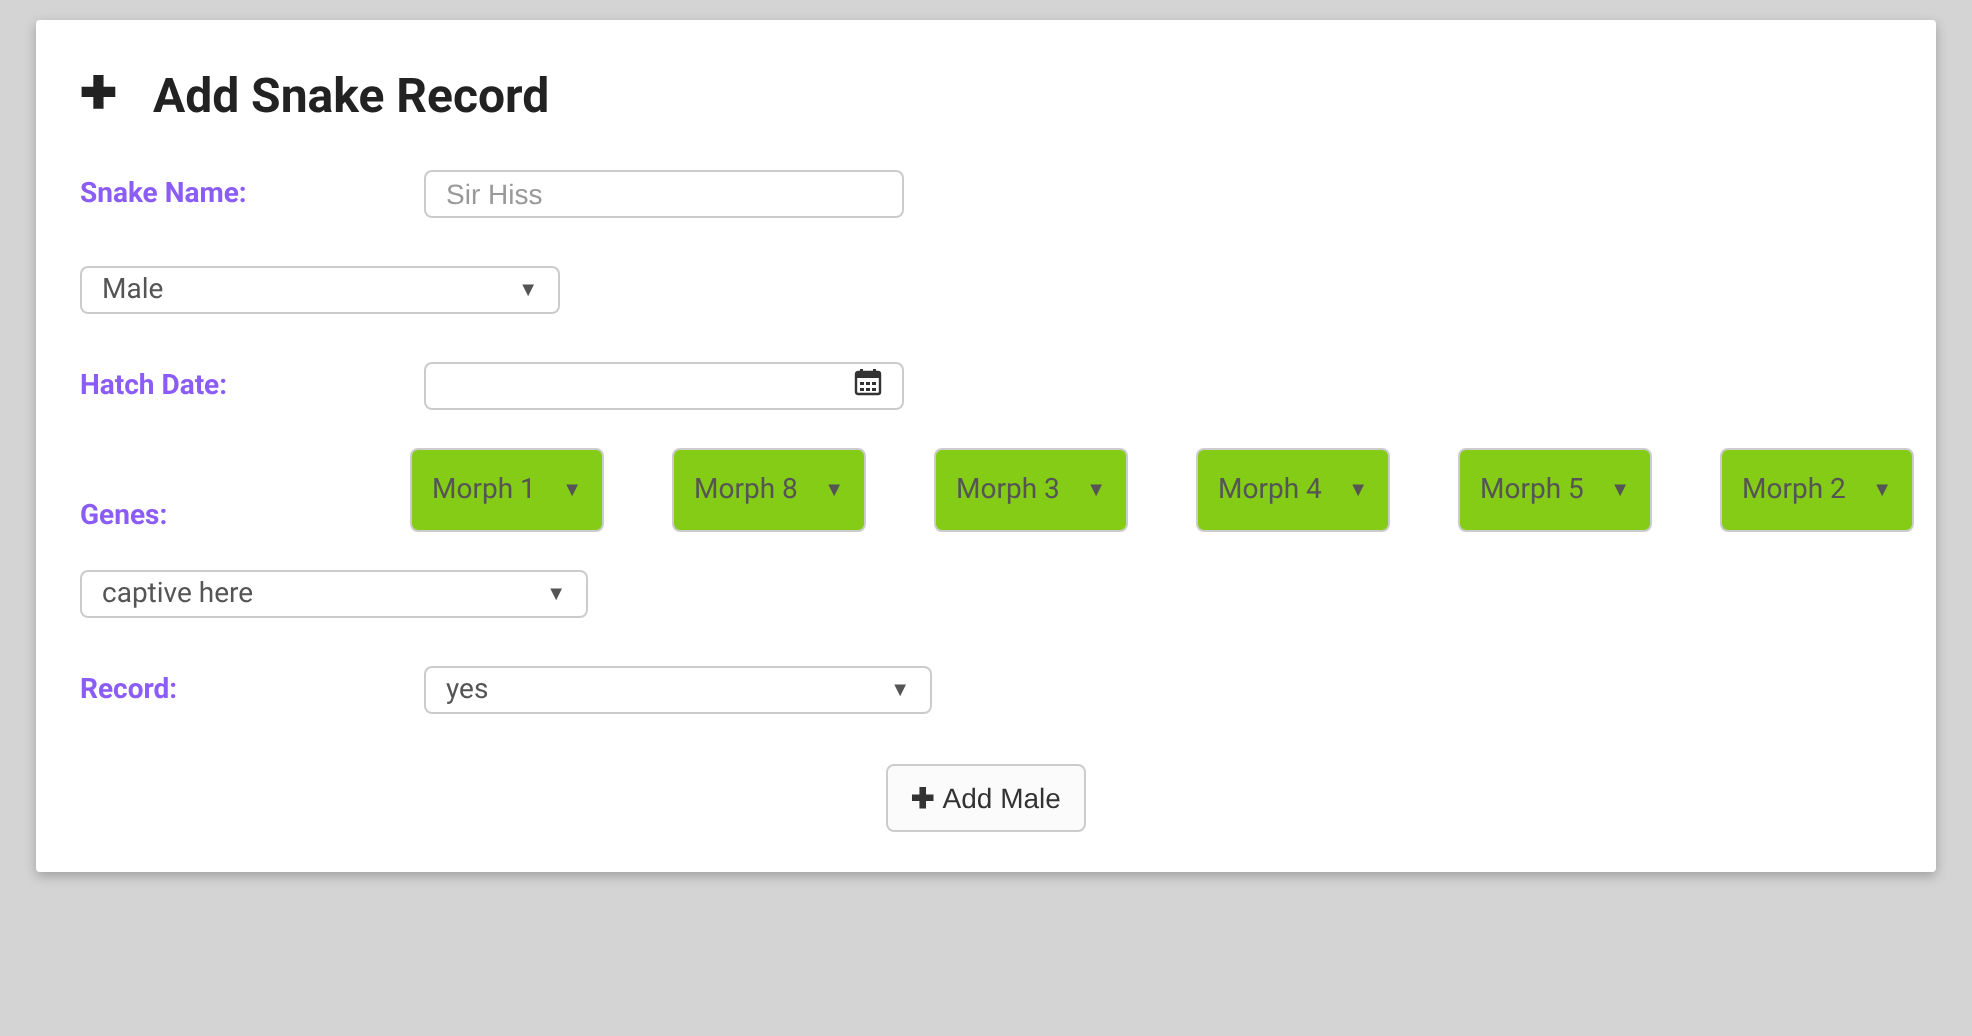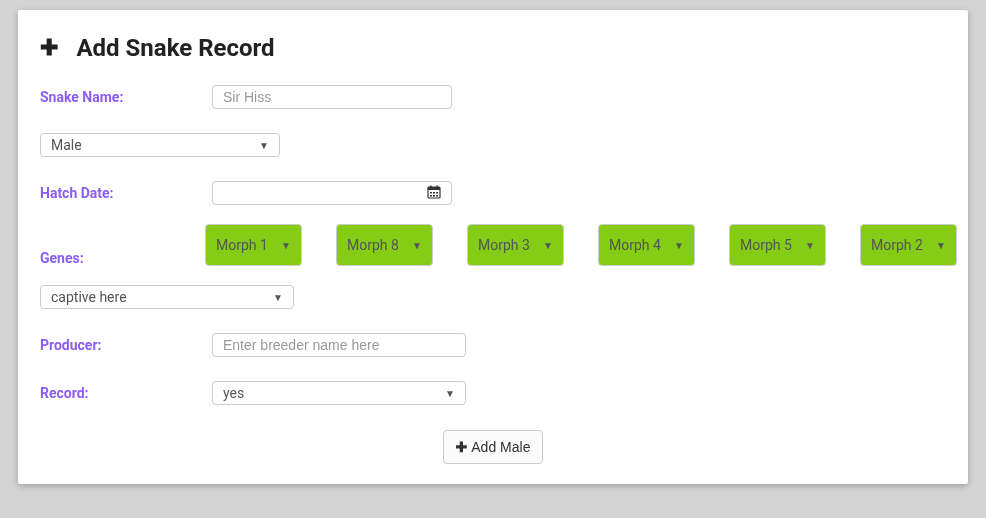--- a/index.html
+++ b/index.html
@@ -214,24 +214,20 @@
     </div>
   </div>
 
   <div class="form-row">
     <div class="select-input select-type">
       <span>captive here</span>
       <span class="select-caret">▼</span>
     </div>
   </div>
 
-  <div class="form-row">
-    <div class="form-label">Producer:</div>
-    <input type="text" class="text-input producer-input" placeholder="Enter breeder name here" style="">
-  </div>
 
   <div class="form-row">
     <div class="form-label">Record:</div>
     <div class="select-input select-type">
       <span>yes</span>
       <span class="select-caret">▼</span>
     </div>
   </div>
 
   <div class="submit-row">

